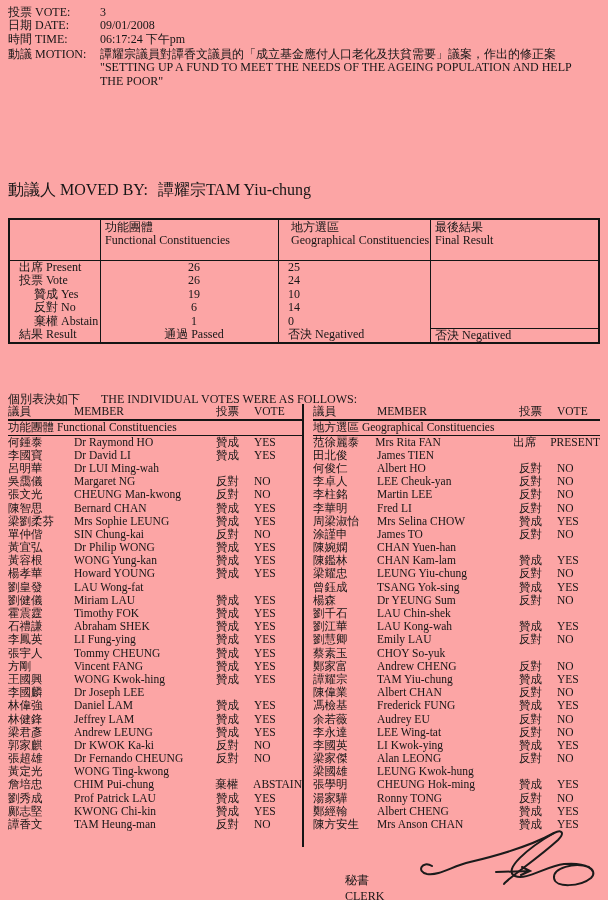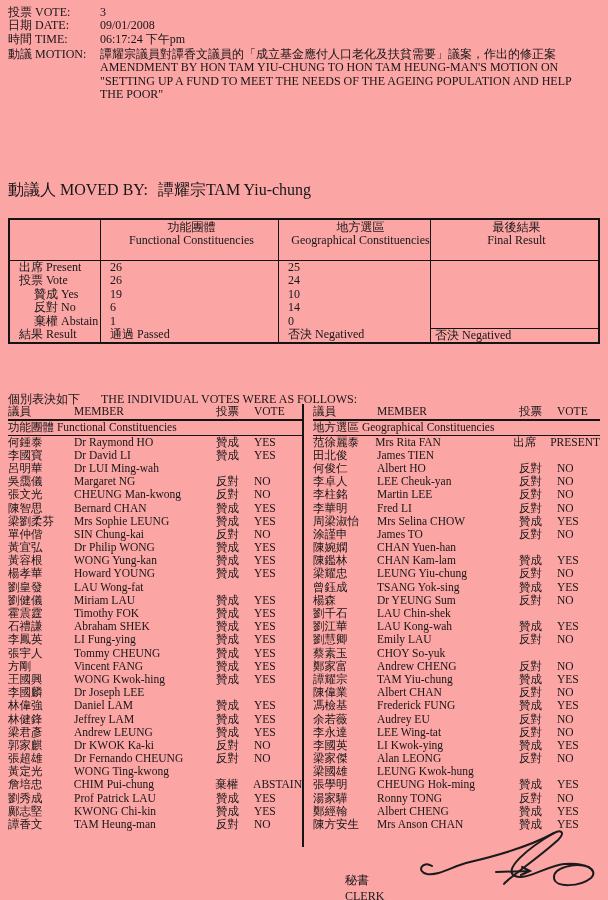--- a/index.html
+++ b/index.html
@@ -12,29 +12,29 @@
   .meta { position:absolute; top:6px; left:8px; display:grid; grid-template-columns:92px auto; font-size:12px; line-height:13.4px; }
   
   .motion { position:absolute; top:48px; left:8px; display:grid; grid-template-columns:92px 502px; font-size:12px; line-height:13.4px; }
   .motion-lines div { white-space:nowrap; }
   
   .movedby { position:absolute; top:180px; left:8px; font-size:16px; }
   .movedby .val { margin-left:10px; }
   
   .sumtable { position:absolute; top:218px; left:8px; width:592px; border:2px solid #141414; box-sizing:border-box; font-size:12px; }
   .sumrow { display:flex; }
-  .sc { box-sizing:border-box; padding-left:4px;text-align:center; }
+  .sc { box-sizing:border-box; padding-left:4px; }
   .w0 { width:90px; } .w1 { width:178px; } .w2 { width:152px;padding-left:12px; } .w3 { flex:1; }
   .bl { border-left:1px solid #141414; }
   .sumhead { border-bottom:1px solid #141414; }
   .sumhead .sc { height:40px; line-height:13.4px; padding-top:1px; }
   .sumcol .line { height:13.4px; line-height:13.4px; white-space:pre; }
   .sumbody { display:flex; }
   .sumcol { box-sizing:border-box; padding-left:9px; }
-  .p0 { width:90px; } .p1 { width:178px; } .p2 { width:152px; } .p3 { flex:1; padding-left:0; }
+  .p0 { width:90px; } .p1 { width:178px;text-align:center; } .p2 { width:152px; } .p3 { flex:1; padding-left:0; }
   .final-spacer { height:67px; }
   .final-line { border-top:1px solid #141414; height:13.4px; line-height:13.4px; padding-left:4px; }
   
   .votes-title { position:absolute; top:391px; left:8px; font-size:12px; white-space:nowrap; }
   .votes-title .en { margin-left:18px; }
   .votes { position:absolute; top:404px; left:8px; width:592px; display:flex; font-size:11.5px; }
   .vhalf { width:294px; }
   .vhalf.right { width:298px; border-left:2px solid #141414; padding:0 0 16px 9px; box-sizing:border-box; }
   .vhead { display:flex; height:15px; line-height:14px; border-bottom:2px solid #141414; white-space:nowrap; }
   .vsection { height:13.6px; line-height:13.6px; border-bottom:1px solid #141414; white-space:nowrap; }
@@ -59,21 +59,20 @@
     <span>09/01/2008</span>
     <span>時間 TIME:</span>
     <span>06:17:24 下午pm</span>
   </div>
 
   <div class="motion">
     <span>動議 MOTION:</span>
     <div class="motion-lines">
 
     <div>譚耀宗議員對譚香文議員的「成立基金應付人口老化及扶貧需要」議案，作出的修正案</div>
-        <div>AMENDMENT BY HON TAM YIU-CHUNG TO HON TAM HEUNG-MAN'S MOTION ON</div>
         <div>"SETTING UP A FUND TO MEET THE NEEDS OF THE AGEING POPULATION AND HELP</div>
         <div>THE POOR"</div>
       </div>
   </div>
 
   <div class="movedby">
     <span>動議人 MOVED BY:</span><span class="val">譚耀宗TAM Yiu-chung</span>
   </div>
 
   <div class="sumtable">

